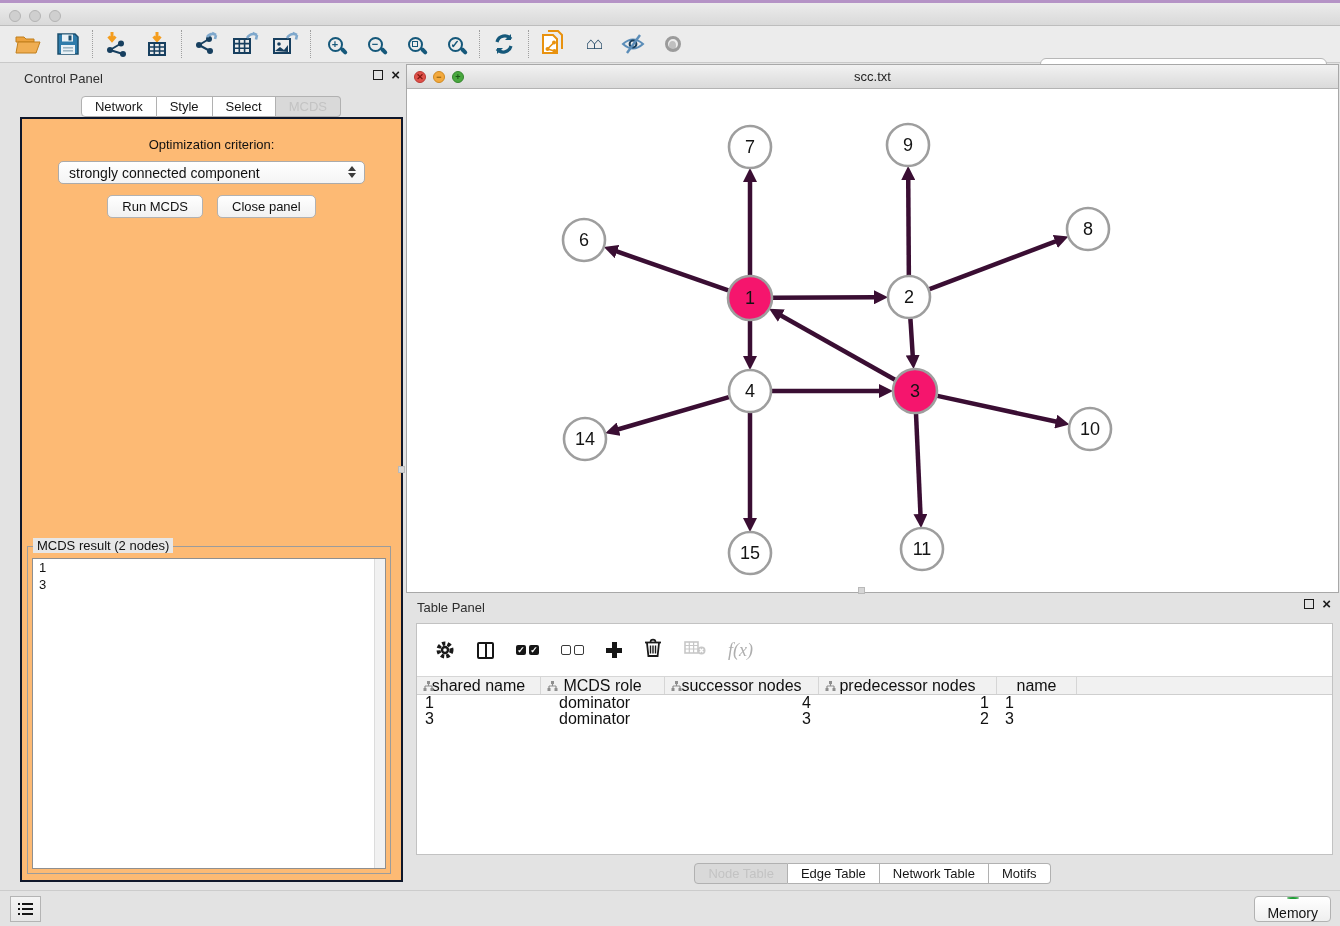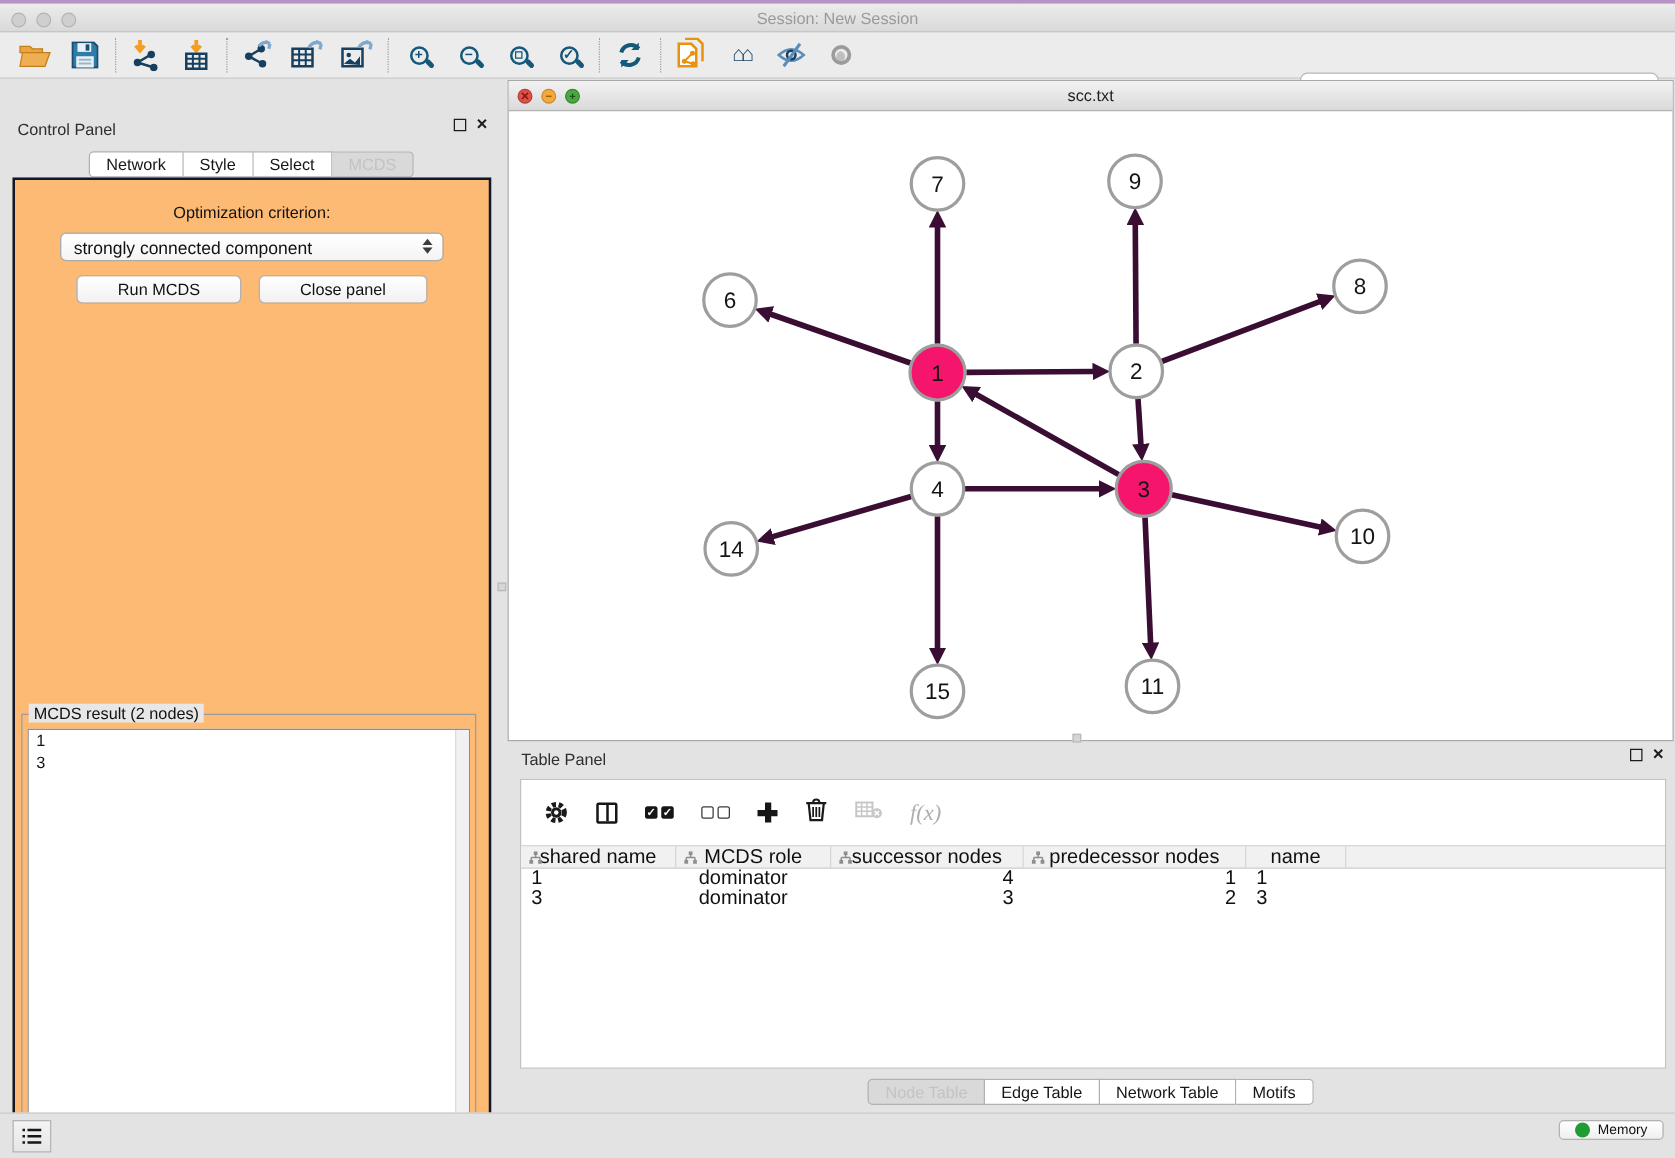--- a/index.html
+++ b/index.html
@@ -44,36 +44,36 @@
 
   
   .tabset { display:flex; justify-content:center; }
   .tab { background:#fff; border:1px solid #b1b1b1; border-left:none; padding:2px 13px; font-size:13px;
          color:#161616; height:21px; line-height:16px; white-space:nowrap; }
   .tab:first-child { border-left:1px solid #b1b1b1; border-radius:4px 0 0 4px; }
   .tab:last-child { border-radius:0 4px 4px 0; }
   .tab.active { background:#d9d9d9; color:#c3c3c3; }
 
   
-  .control-panel { position:absolute; left:4px; top:66px; width:394px; height:818px;margin-top:25px; }
+  .control-panel { position:absolute; left:14px; top:66px; width:394px; height:818px; }
   .cp-head { position:relative; height:24px; }
   .cp-head .panel-head-title { position:absolute; left:10px; top:5px; }
   .cp-tabs { position:absolute; left:0; right:0; top:30px; }
   .cp-body { position:absolute; left:6px; right:5px; top:51px; bottom:2px; border:2px solid #0f172a; background:#fdba74; }
   .opt-label { text-align:center; margin-top:18px; font-size:13px; color:#111; }
   .opt-select { position:relative; margin:9px 36px 0 36px; height:23px; background:linear-gradient(#ffffff,#f4f4f4);
                 border:1px solid #ababab; border-radius:5px; font-size:14px; color:#111;
                 display:flex; align-items:center; padding-left:10px; }
   .stepper { position:absolute; right:8px; top:4px; display:flex; flex-direction:column; gap:2px; }
   .stepper i { width:0; height:0; border-left:4px solid transparent; border-right:4px solid transparent; display:block; }
   .stepper .up { border-bottom:5px solid #3c3c3c; }
   .stepper .down { border-top:5px solid #3c3c3c; }
   .cp-buttons { display:flex; justify-content:center; gap:14px; margin-top:11px; }
   .btn { background:linear-gradient(#ffffff,#f1f1f1); border:1px solid #b2b2b2; border-radius:5px;
-         font-size:13px; color:#111; padding:3px 32px; height:23px; line-height:15px; }
+         font-size:13px; color:#111; padding:3px 14px; height:23px; line-height:15px; }
   .result-box { position:absolute; left:5px; right:10px; top:427px; bottom:6px; border:1px solid #9c9c9c; }
   .result-legend { position:absolute; top:-9px; left:5px; background:#e7e7e7; padding:0 4px; font-size:13px; color:#111; }
   .result-list { position:absolute; left:4px; right:4px; top:11px; bottom:4px; background:#fff;
                  border:1px solid #8f8f8f; overflow:hidden; }
   .result-scroll { position:absolute; right:0; top:0; bottom:0; width:11px; background:#f1f1f1; border-left:1px solid #dcdcdc; }
   .result-item { font-size:13px; color:#111; padding-left:6px; line-height:17px; }
 
   
   .net-window { position:absolute; left:406px; top:64px; width:933px; height:529px; background:#fff;
                 border:1px solid #a8a8a8; }
@@ -121,36 +121,35 @@
 
   
   .statusbar { position:absolute; left:0; top:890px; width:1340px; height:36px; background:#e3e3e3; border-top:1px solid #cccccc; }
   .list-btn { position:absolute; left:10px; top:5px; width:31px; height:26px; background:linear-gradient(#f4f4f4,#e6e6e6);
               border:1px solid #b4b4b4; display:flex; align-items:center; justify-content:center; }
   .list-glyph { width:15px; height:12px; position:relative; }
   .list-glyph i { position:absolute; left:0; right:0; height:2.2px; background:#161616; display:block; }
   .list-glyph i::before { content:""; position:absolute; left:-0px; width:2.2px; height:2.2px; background:#161616; }
   .list-glyph i:nth-child(1){ top:0; } .list-glyph i:nth-child(2){ top:4.8px; } .list-glyph i:nth-child(3){ top:9.6px; }
   .list-glyph i { left:4px; } .list-glyph i::before { left:-4px; }
-  .memory-btn { position:absolute; right:9px; top:5px; height:16px; background:linear-gradient(#ffffff,#efefef);
+  .memory-btn { position:absolute; right:9px; top:5px; height:26px; background:linear-gradient(#ffffff,#efefef);
                 border:1px solid #b2b2b2; border-radius:4px; display:flex; align-items:center; gap:6px;
-                padding:0 12px; font-size:11px; color:#111; }
+                padding:0 12px; font-size:14px; color:#111;flex-direction:column; }
   .mem-dot { width:12px; height:12px; border-radius:50%; }
 </style>
 </head>
 <body>
 
 <div class="app">
 
   <div class="top-strip"></div>
   <div class="titlebar">
     <span class="tl-dot" style="left:9px"></span>
     <span class="tl-dot" style="left:29px"></span>
     <span class="tl-dot" style="left:49px"></span>
-    <div class="title">Session: New Session</div>
   </div>
 
   <div class="toolbar">
     <div style="width:8px"></div>
     <div class="tb-btn">
       <svg width="26" height="22" viewBox="0 0 26 22">
           <path d="M1 4 h8 l2 2 h8 v3 h-18 z" fill="#eda33e" stroke="#c07f1d"></path>
           <path d="M3 9 h22 l-4 11 h-20 z" fill="#f0ae52" stroke="#c07f1d"></path>
         </svg>
     </div>

